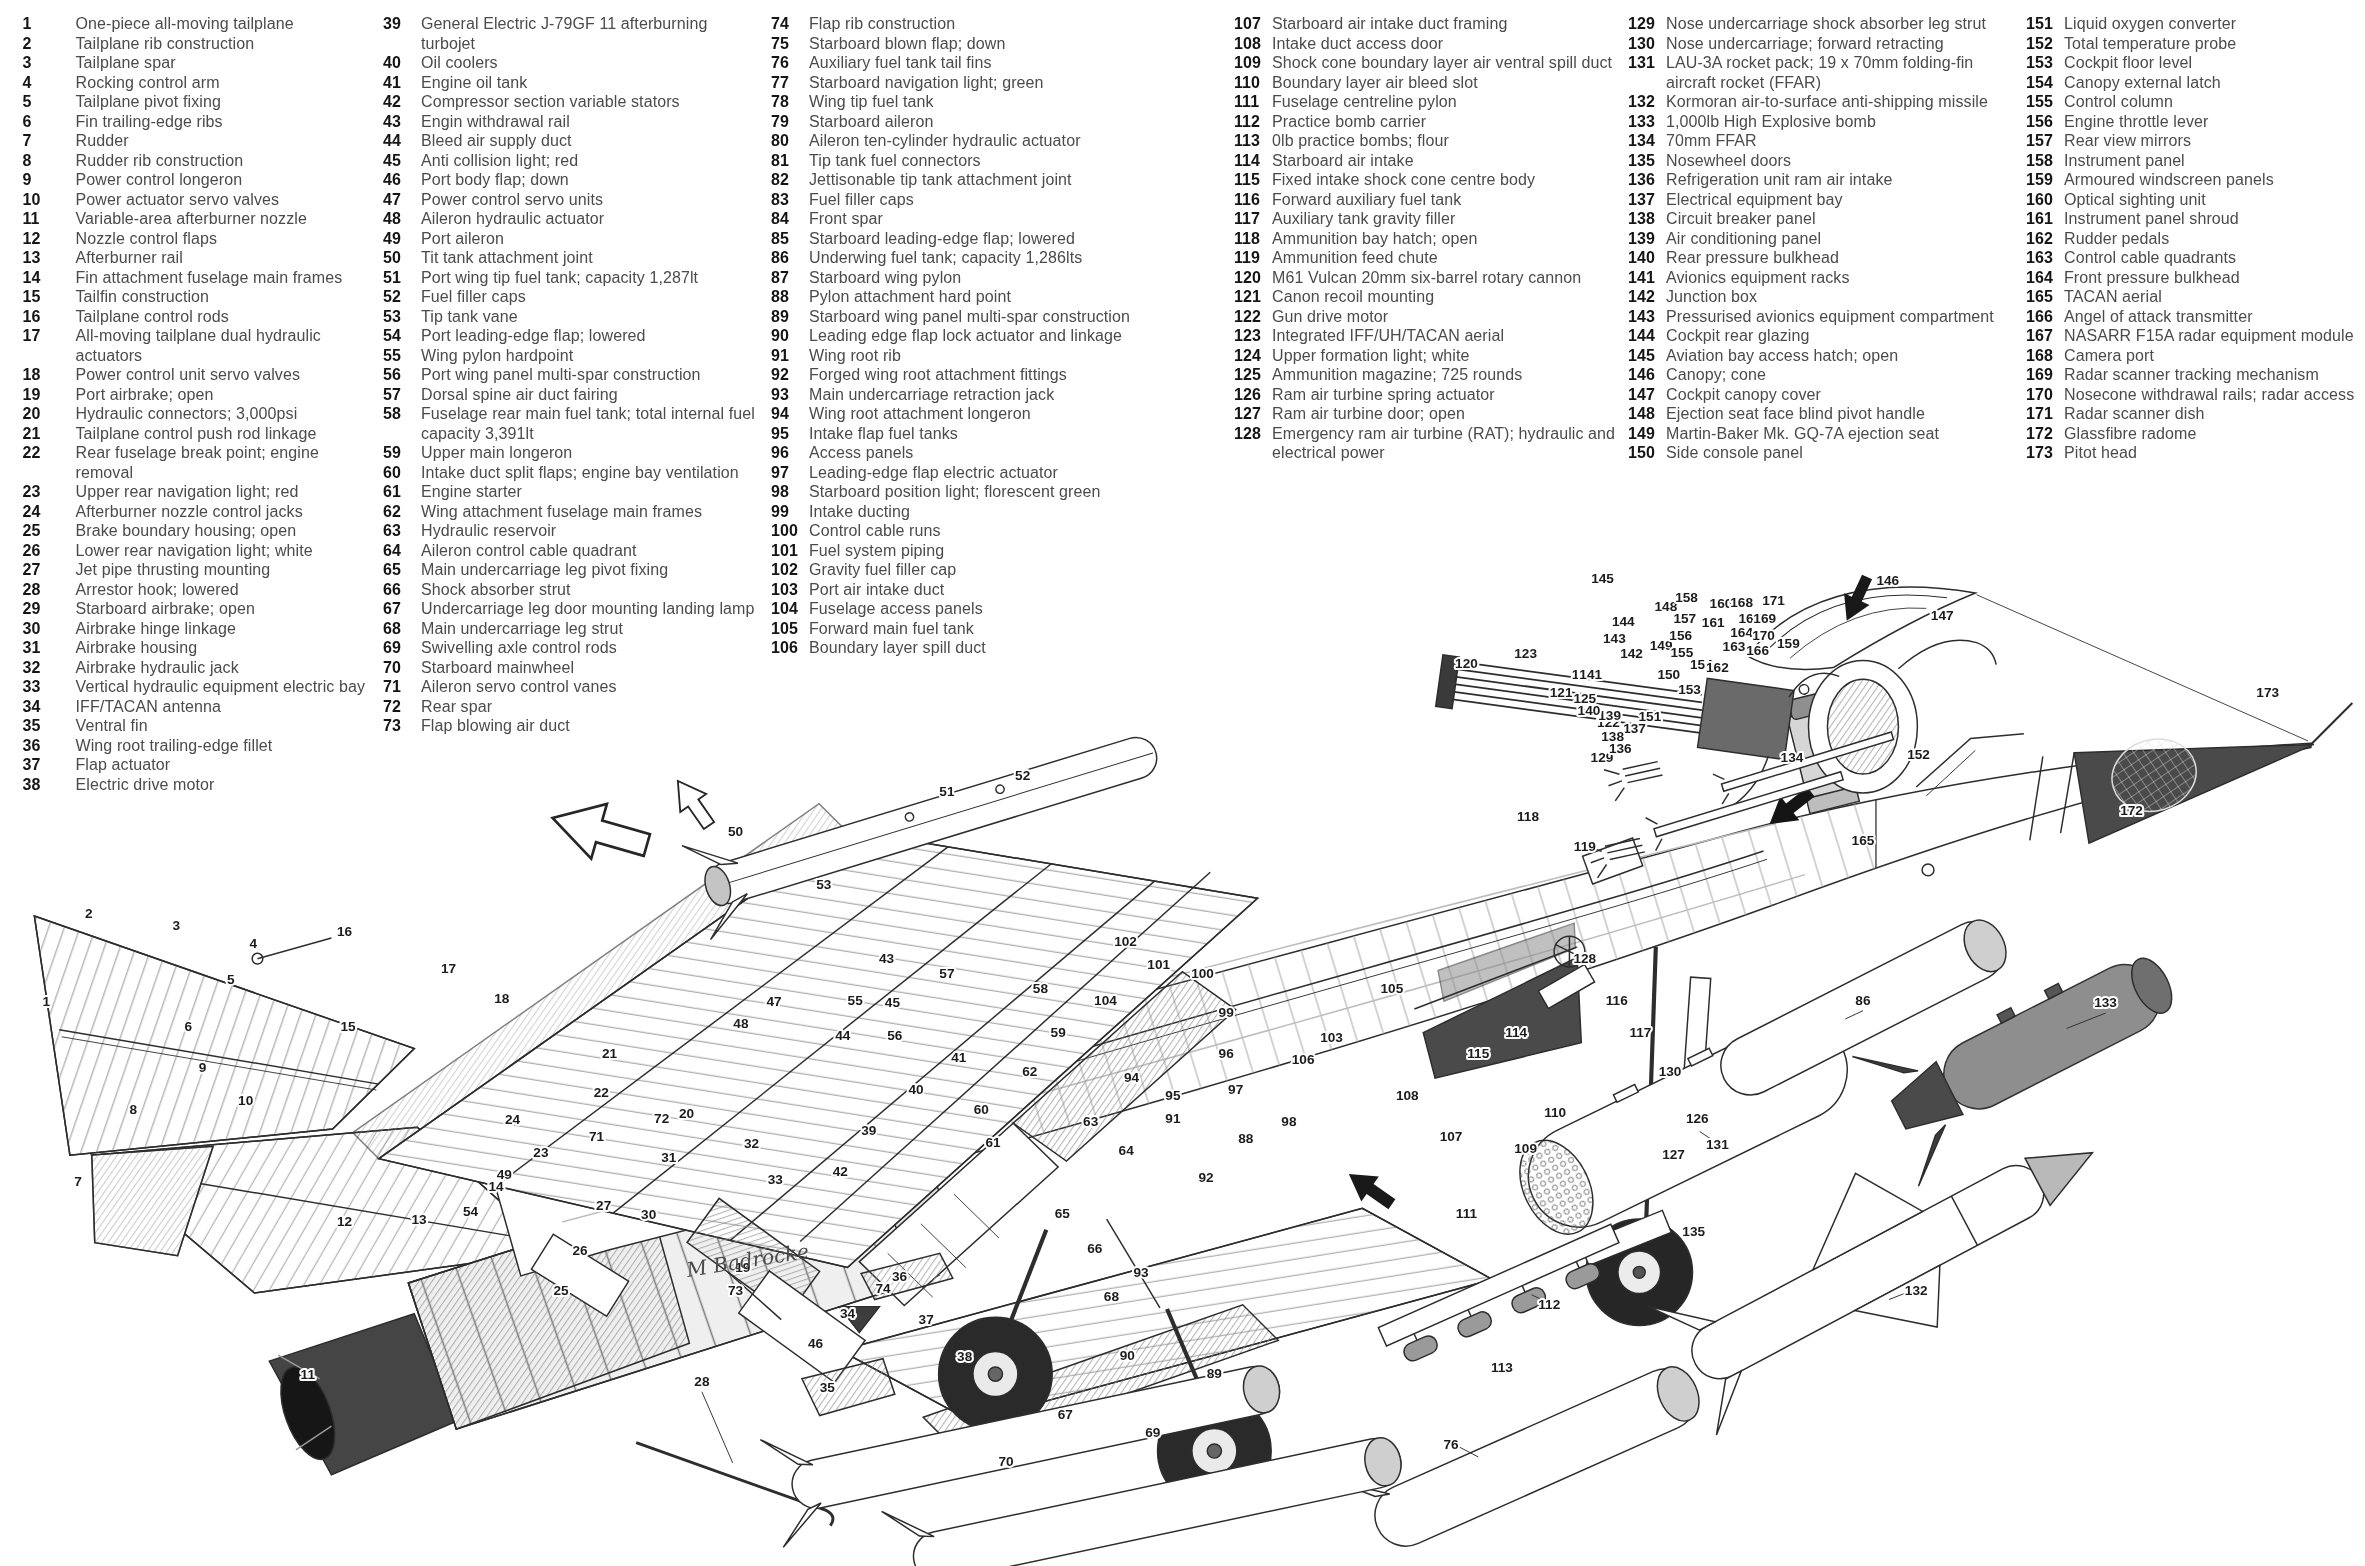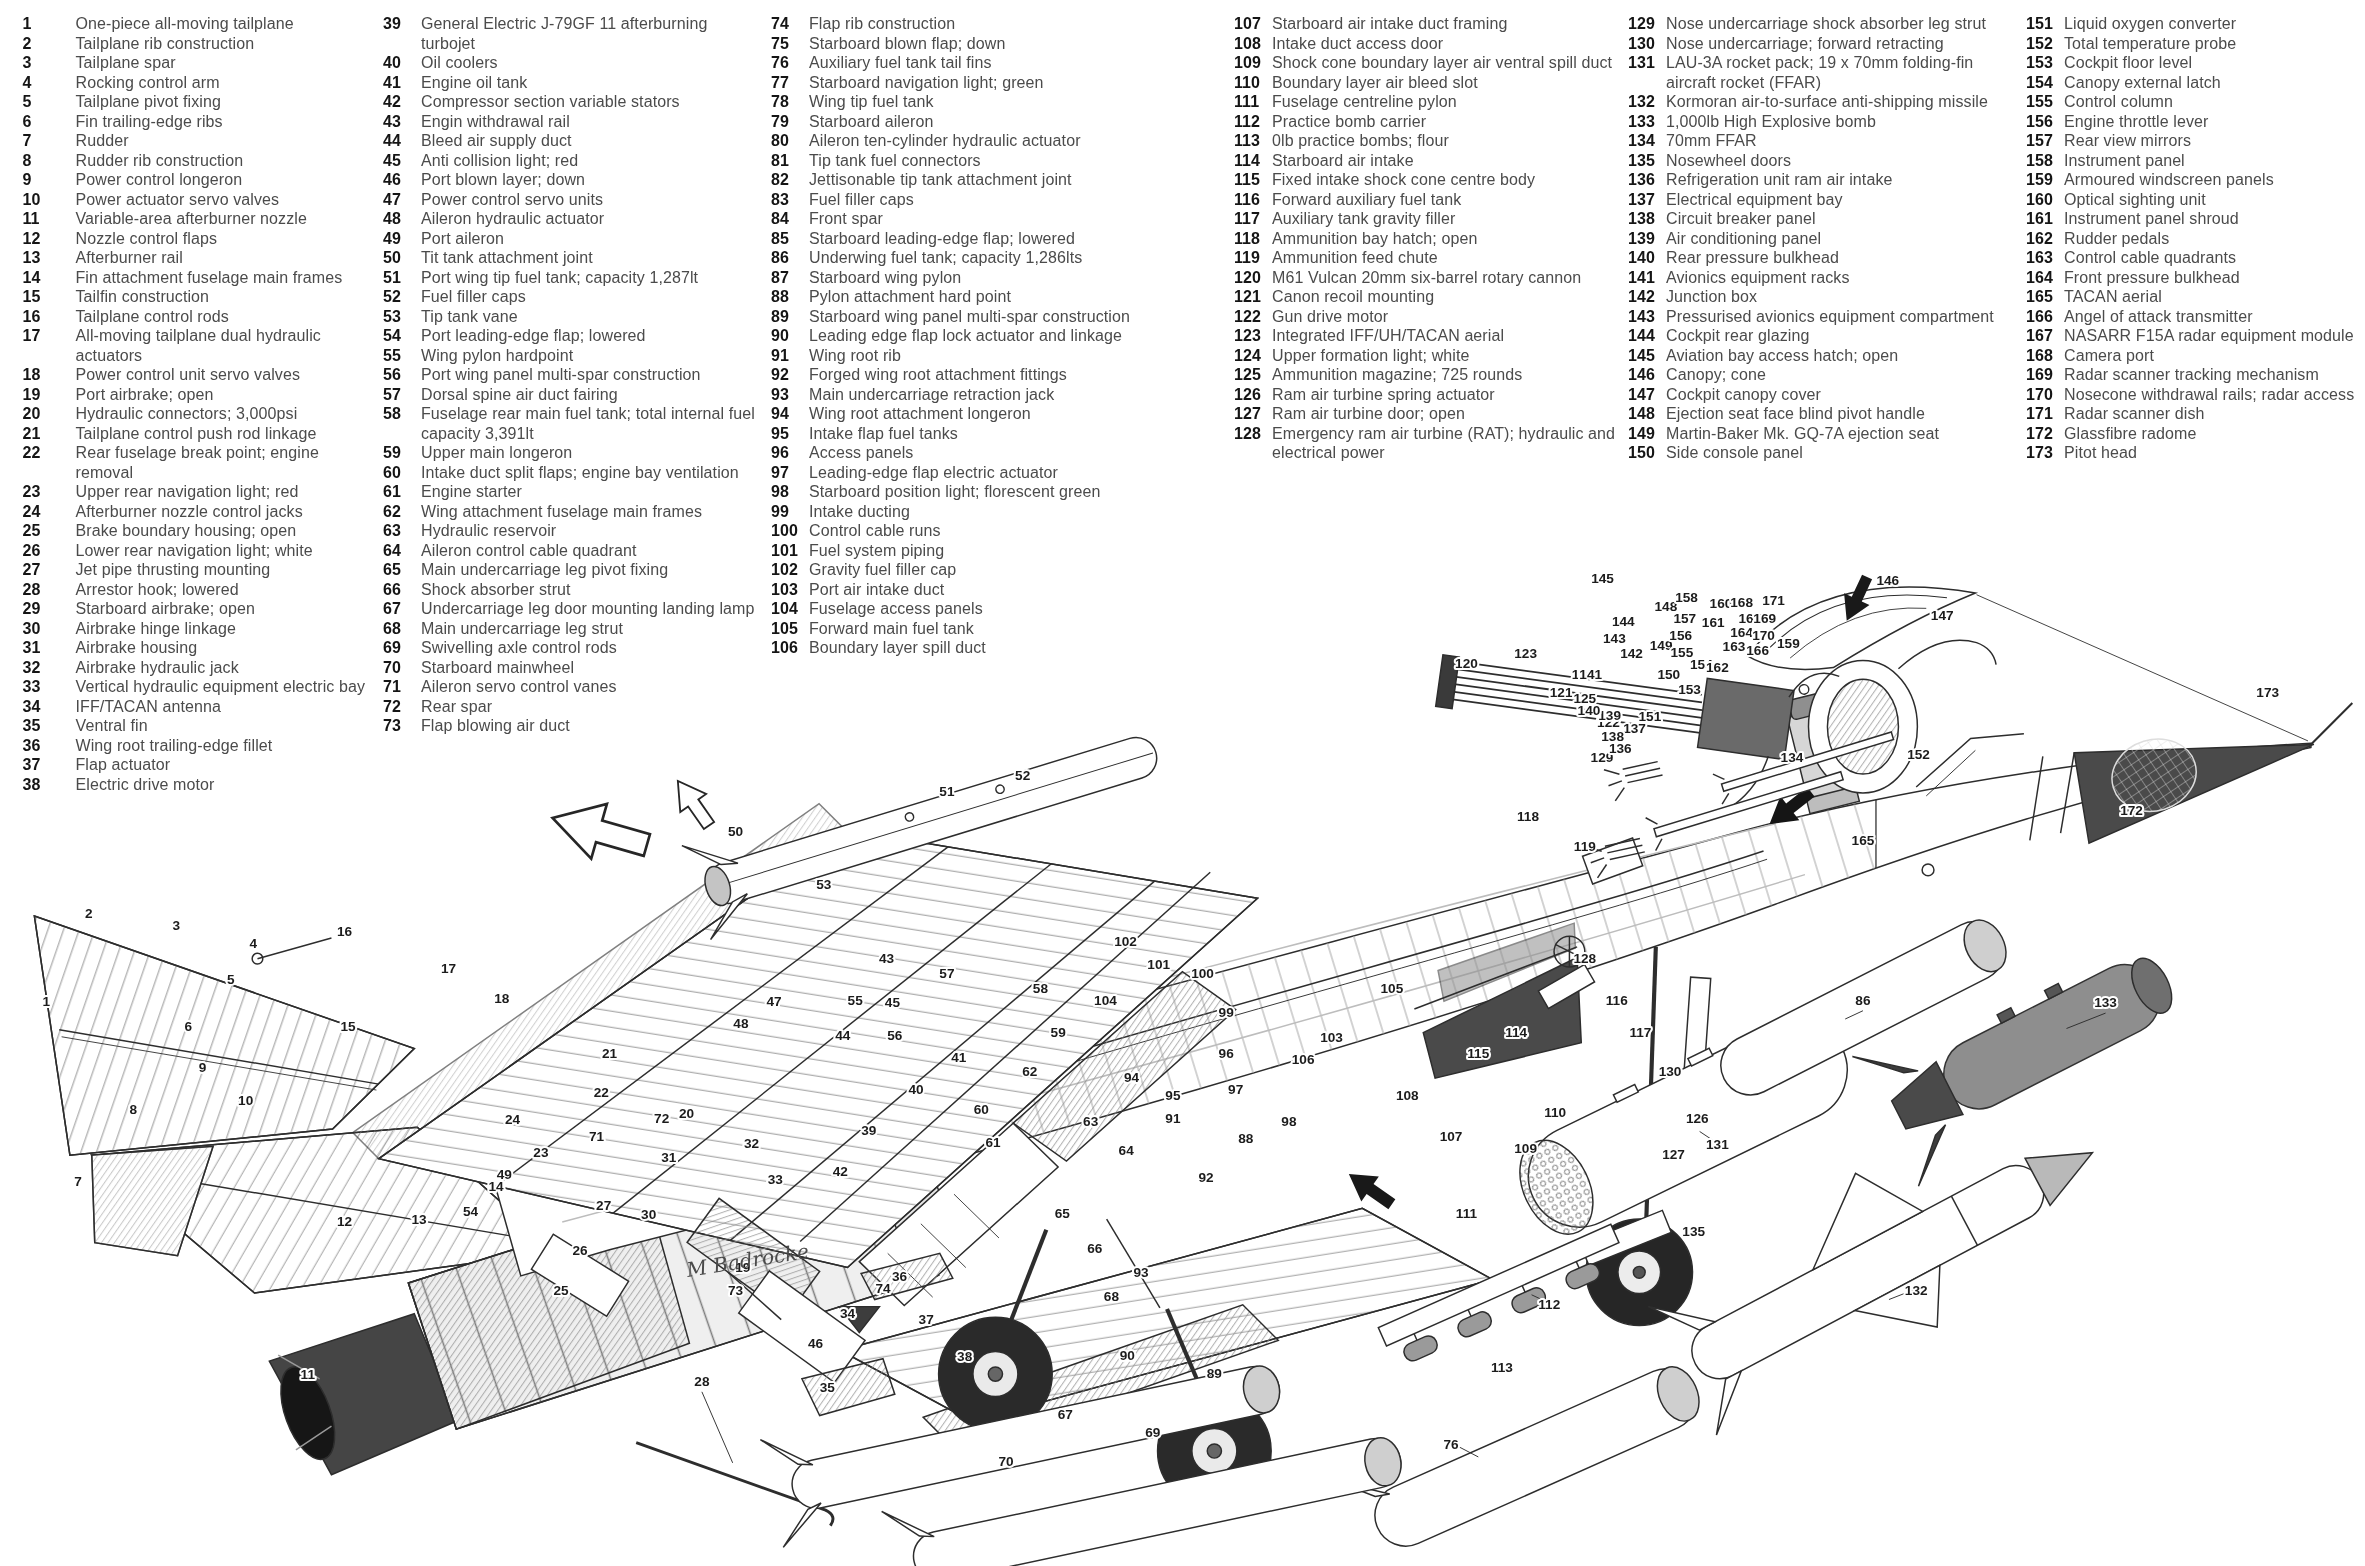--- a/index.html
+++ b/index.html
@@ -682,21 +682,21 @@
         <div class="legend-item">
           <span class="num">44</span>
           <span class="txt">Bleed air supply duct</span>
         </div>
         <div class="legend-item">
           <span class="num">45</span>
           <span class="txt">Anti collision light; red</span>
         </div>
         <div class="legend-item">
           <span class="num">46</span>
-          <span class="txt">Port blown layer; down</span>
+          <span class="txt">Port body flap; down</span>
         </div>
         <div class="legend-item">
           <span class="num">47</span>
           <span class="txt">Power control servo units</span>
         </div>
         <div class="legend-item">
           <span class="num">48</span>
           <span class="txt">Aileron hydraulic actuator</span>
         </div>
         <div class="legend-item">

